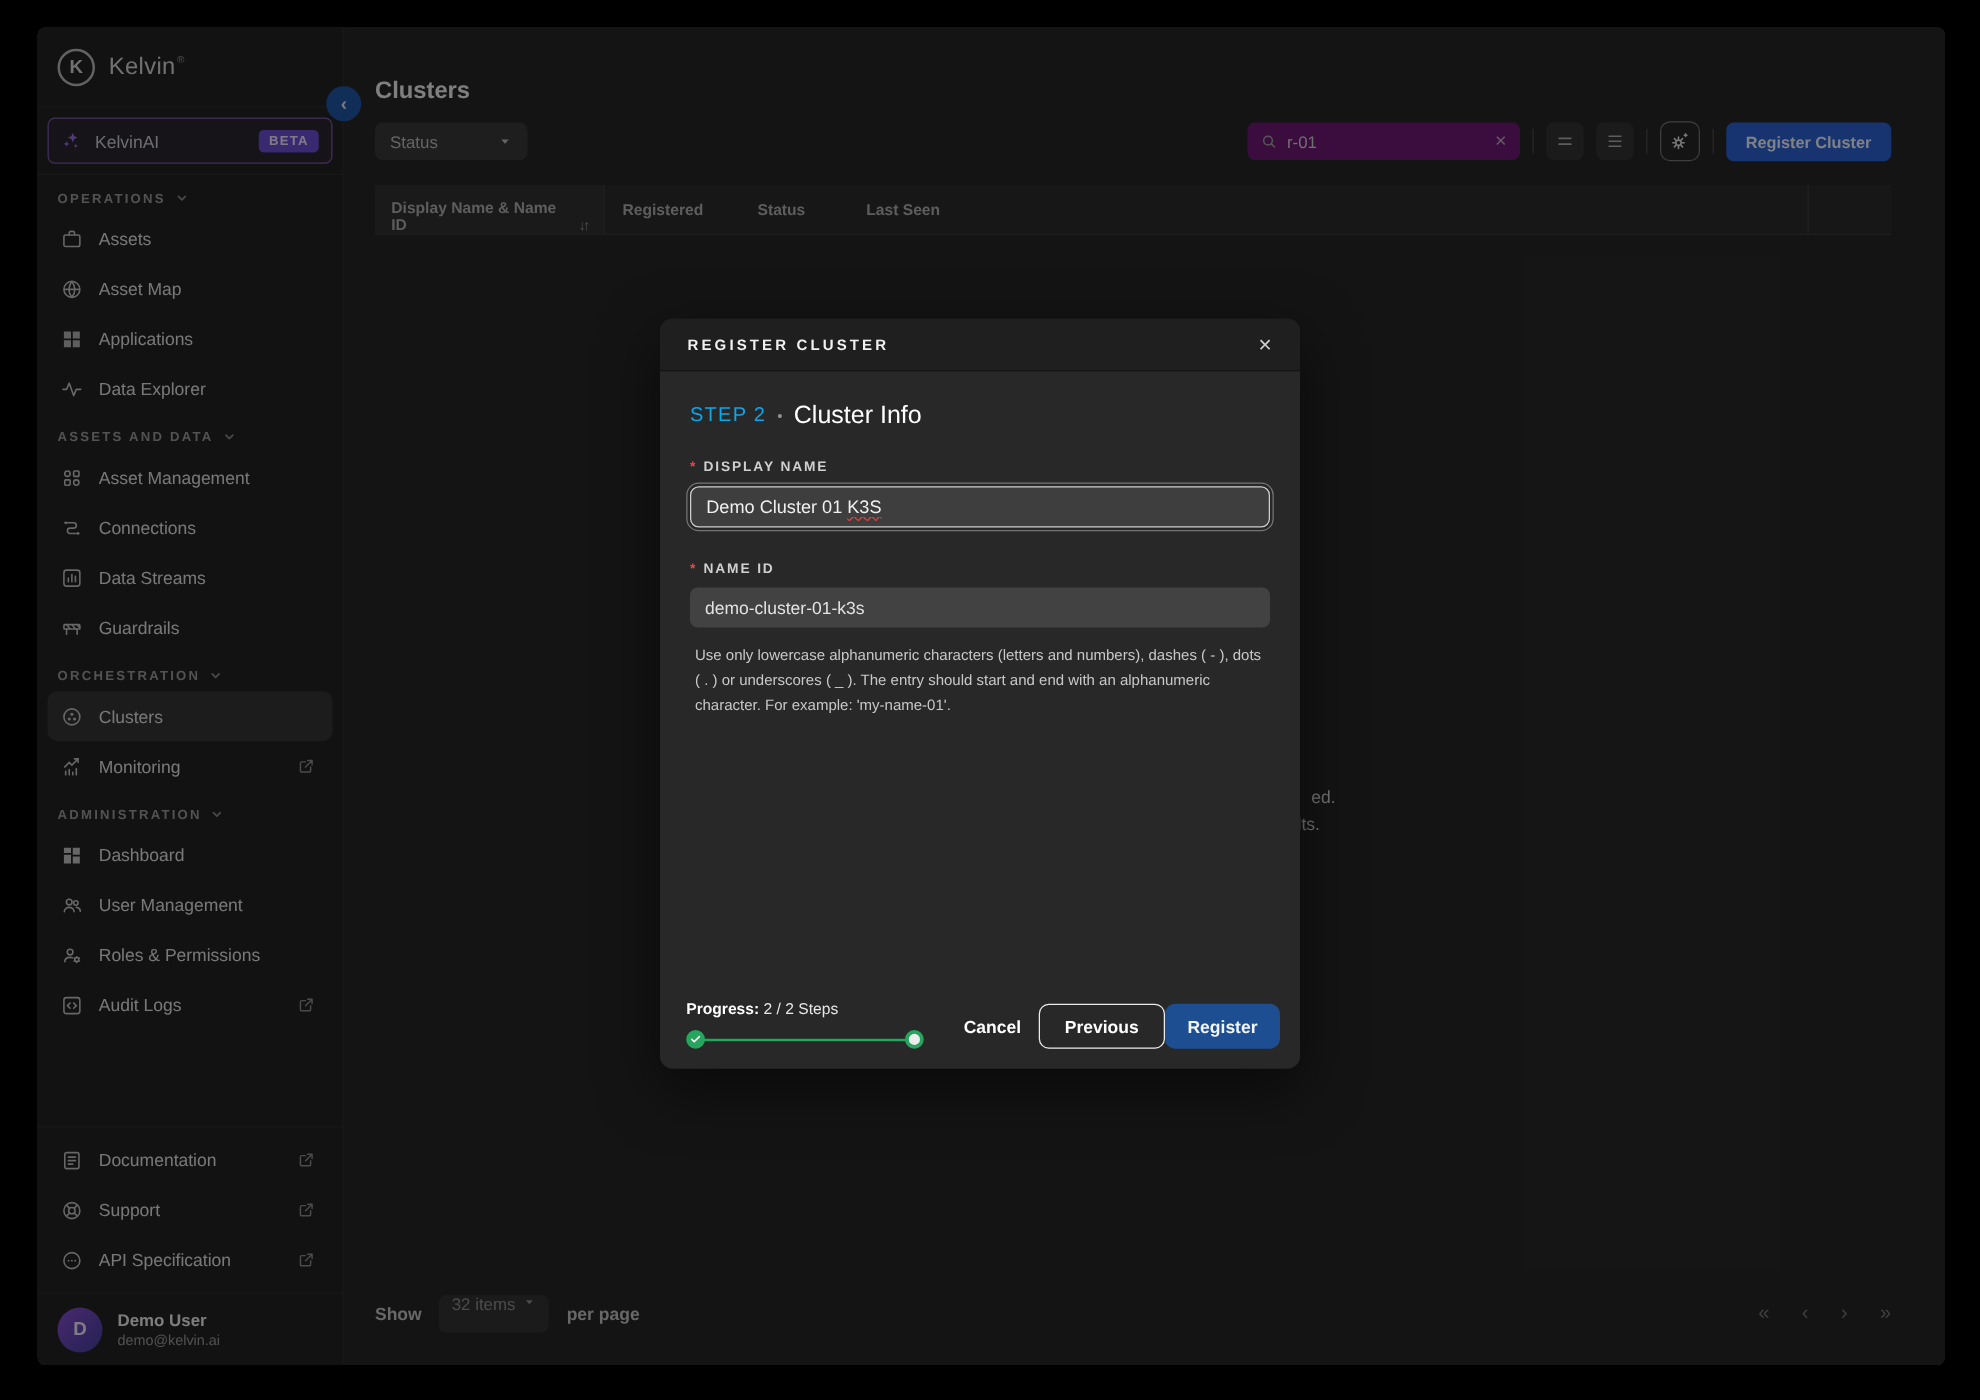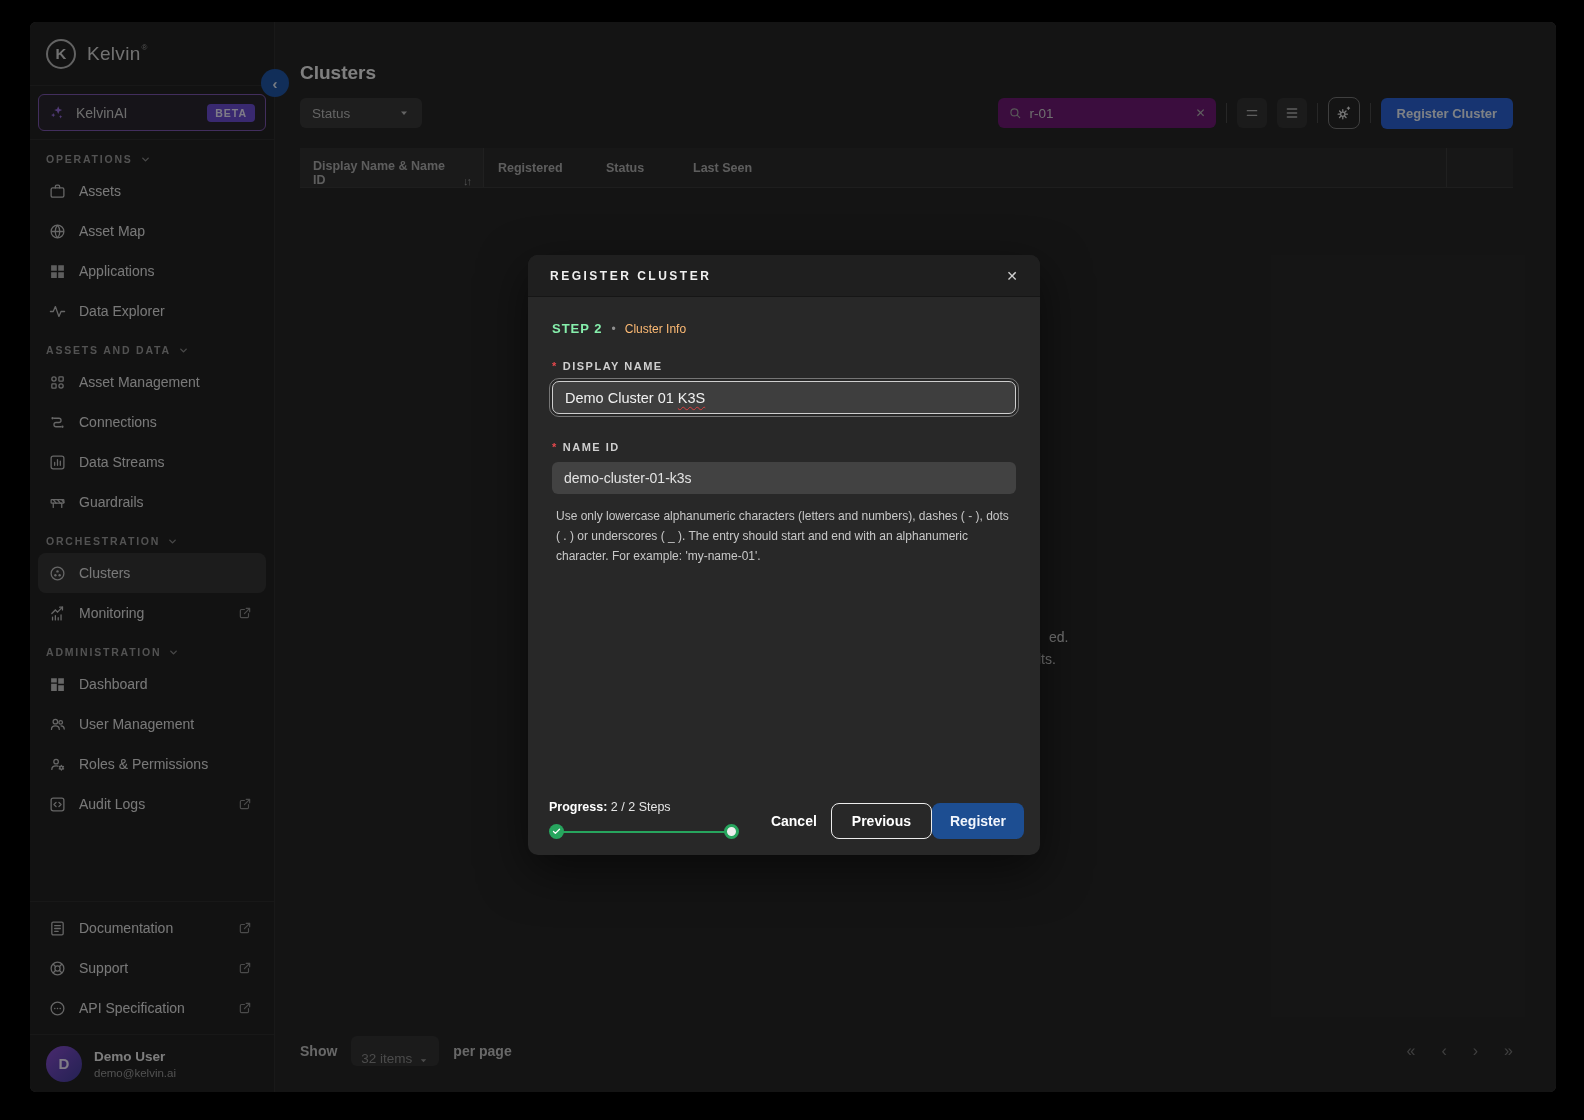--- a/index.html
+++ b/index.html
@@ -12,21 +12,21 @@
   .logo-row{height:64px;display:flex;align-items:center;padding:0 16px;gap:11px;border-bottom:1px solid #2e2e2e;flex:none}
   .logo-circle{width:30px;height:30px;border:2px solid #b9b9b9;border-radius:50%;color:#d6d6d6;display:flex;align-items:center;justify-content:center;font-weight:700;font-size:15px}
   .brand-name{color:#d6d6d6;font-size:19px;letter-spacing:.3px}
   .brand-tm{color:#9a9a9a;font-size:8px;vertical-align:top;margin-left:1px}
   .ai-wrap{padding:8px;border-bottom:1px solid #2e2e2e;flex:none}
   .ai-btn{height:37px;border:1px solid #7e57b0;border-radius:6px;background:rgba(130,80,200,.08);display:flex;align-items:center;padding:0 10px;gap:10px;cursor:pointer}
   .ai-icon{color:#9a6fe0;display:flex}
   .ai-label{color:#cfcfcf;font-size:14px}
   .ai-badge{margin-left:auto;background:#6c4fd4;color:#efe9ff;font-size:10.5px;font-weight:700;letter-spacing:1px;padding:3px 8px;border-radius:4px}
   .nav{flex:1;padding-top:0;overflow:hidden}
-  .nav-section{display:flex;align-items:flex-end;gap:7px;padding:6px 16px;margin-top:7px;color:#9c9c9c;font-size:10.5px;font-weight:700;letter-spacing:1.8px;cursor:pointer}
+  .nav-section{display:flex;align-items:flex-start;gap:7px;padding:6px 16px;margin-top:7px;color:#9c9c9c;font-size:10.5px;font-weight:700;letter-spacing:1.8px;cursor:pointer}
   .nav-section .chev{color:#8a8a8a;display:flex}
   .nav-item{height:40px;display:flex;align-items:center;gap:13px;padding:0 10px;margin:0 8px;border-radius:8px;color:#e2e2e2;font-size:14px;cursor:pointer}
   .nav-item .nicon{color:#c2c2c2;display:flex;width:18px;justify-content:center}
   .nav-item.active{background:#363636}
   .ext{margin-left:auto;color:#8f8f8f;display:flex;padding-right:4px}
   .side-bottom{border-top:1px solid #2e2e2e;padding:6px 0;flex:none}
   .user-row{border-top:1px solid #2e2e2e;display:flex;align-items:center;gap:12px;padding:10px 16px;height:58px;flex:none;cursor:pointer}
   .avatar{width:36px;height:36px;border-radius:50%;background:linear-gradient(135deg,#8a4fd0,#433f9e);color:#f0eaff;font-weight:700;font-size:15px;display:flex;align-items:center;justify-content:center;flex:none}
   .user-name{color:#ececec;font-size:13.5px;font-weight:700}
   .user-email{color:#9a9a9a;font-size:11.5px;margin-top:3px}
@@ -50,35 +50,35 @@
   .sort{font-size:11px;color:#9a9a9a;letter-spacing:-2px;font-weight:400}
   .th{position:absolute;top:0;bottom:0;display:flex;align-items:center}
   .th-registered{left:198px}.th-status{left:306px}.th-lastseen{left:393px}
   .enddiv{position:absolute;right:66px;top:0;bottom:0;width:1px;background:#3e3e3e}
 
   .frag{position:absolute;color:#d8d8d8;font-size:14px}
   .frag1{left:773px;top:607px}
   .frag2{left:762px;top:629px}
 
   .list-footer{position:absolute;left:24px;right:43px;top:1014px;height:30px;display:flex;align-items:center;color:#c4c4c4;font-size:14px;font-weight:700}
-  .page-size{width:88px;height:30px;background:#333;border-radius:6px;display:flex;align-items:flex-end;justify-content:space-between;padding:0 10px;color:#8f8f8f;font-size:13.5px;font-weight:400;margin:0 14px;cursor:pointer}
+  .page-size{width:88px;height:30px;background:#333;border-radius:6px;display:flex;align-items:flex-start;justify-content:space-between;padding:0 10px;color:#8f8f8f;font-size:13.5px;font-weight:400;margin:0 14px;cursor:pointer}
   .pager{margin-left:auto;display:flex;gap:26px;color:#787878;font-size:16px;font-weight:400}
   .pager span{cursor:pointer}
 
   
   .overlay{position:absolute;inset:0;background:rgba(0,0,0,.47);z-index:40}
   .modal{position:absolute;left:498px;top:233px;width:512px;height:600px;background:#282828;border-radius:10px;z-index:50;box-shadow:0 16px 48px rgba(0,0,0,.55);display:flex;flex-direction:column;overflow:hidden}
   .modal-header{height:42px;background:#1f1f1f;display:flex;align-items:center;padding:0 22px;border-bottom:1px solid #161616;flex:none}
   .modal-title{color:#f0f0f0;font-size:12px;font-weight:700;letter-spacing:2.5px}
   .modal-close{margin-left:auto;color:#cfcfcf;font-size:14px;background:none;border:none;cursor:pointer}
   .modal-body{flex:1;padding:24px}
   .step-row{display:flex;align-items:center;gap:9px;margin-bottom:24px}
-  .step-label{color:#86efac;font-weight:700;font-size:13px;letter-spacing:1px}
+  .step-label{color:#0ea5e9;font-weight:400;font-size:16px;letter-spacing:1px}
   .step-bullet{color:#8f8f8f;font-size:12px}
-  .step-name{color:#fdba74;font-size:12px}
+  .step-name{color:#ffffff;font-size:20px}
   .field-label{display:flex;gap:5px;color:#cfcfcf;font-size:11px;font-weight:700;letter-spacing:1.5px;margin-bottom:9px}
   .req{color:#e5484d}
   .input-focused{height:33px;background:#3e3e3e;border:1px solid #cfcfcf;outline:1px solid rgba(210,210,210,.45);outline-offset:2px;border-radius:7px;display:flex;align-items:center;padding:0 12px;color:#f0f0f0;font-size:14.5px;margin-bottom:27px;cursor:text}
   .input-plain{height:32px;background:#424242;border-radius:6px;display:flex;align-items:center;padding:0 12px;color:#e3e3e3;font-size:14px;margin-bottom:12px;cursor:text}
   .misspell{text-decoration:underline wavy #d93f3f 1px;text-underline-offset:3px}
   .help{color:#c8c8c8;font-size:12px;line-height:20px;padding-left:4px}
   .modal-footer{display:flex;align-items:flex-end;padding:0 16px 16px 21px;flex:none}
   .progress-block{width:190px}
   .progress-text{font-size:12.5px;color:#e6e6e6;margin-bottom:10px}
   .progress-text .pb{font-weight:700;color:#fff}

